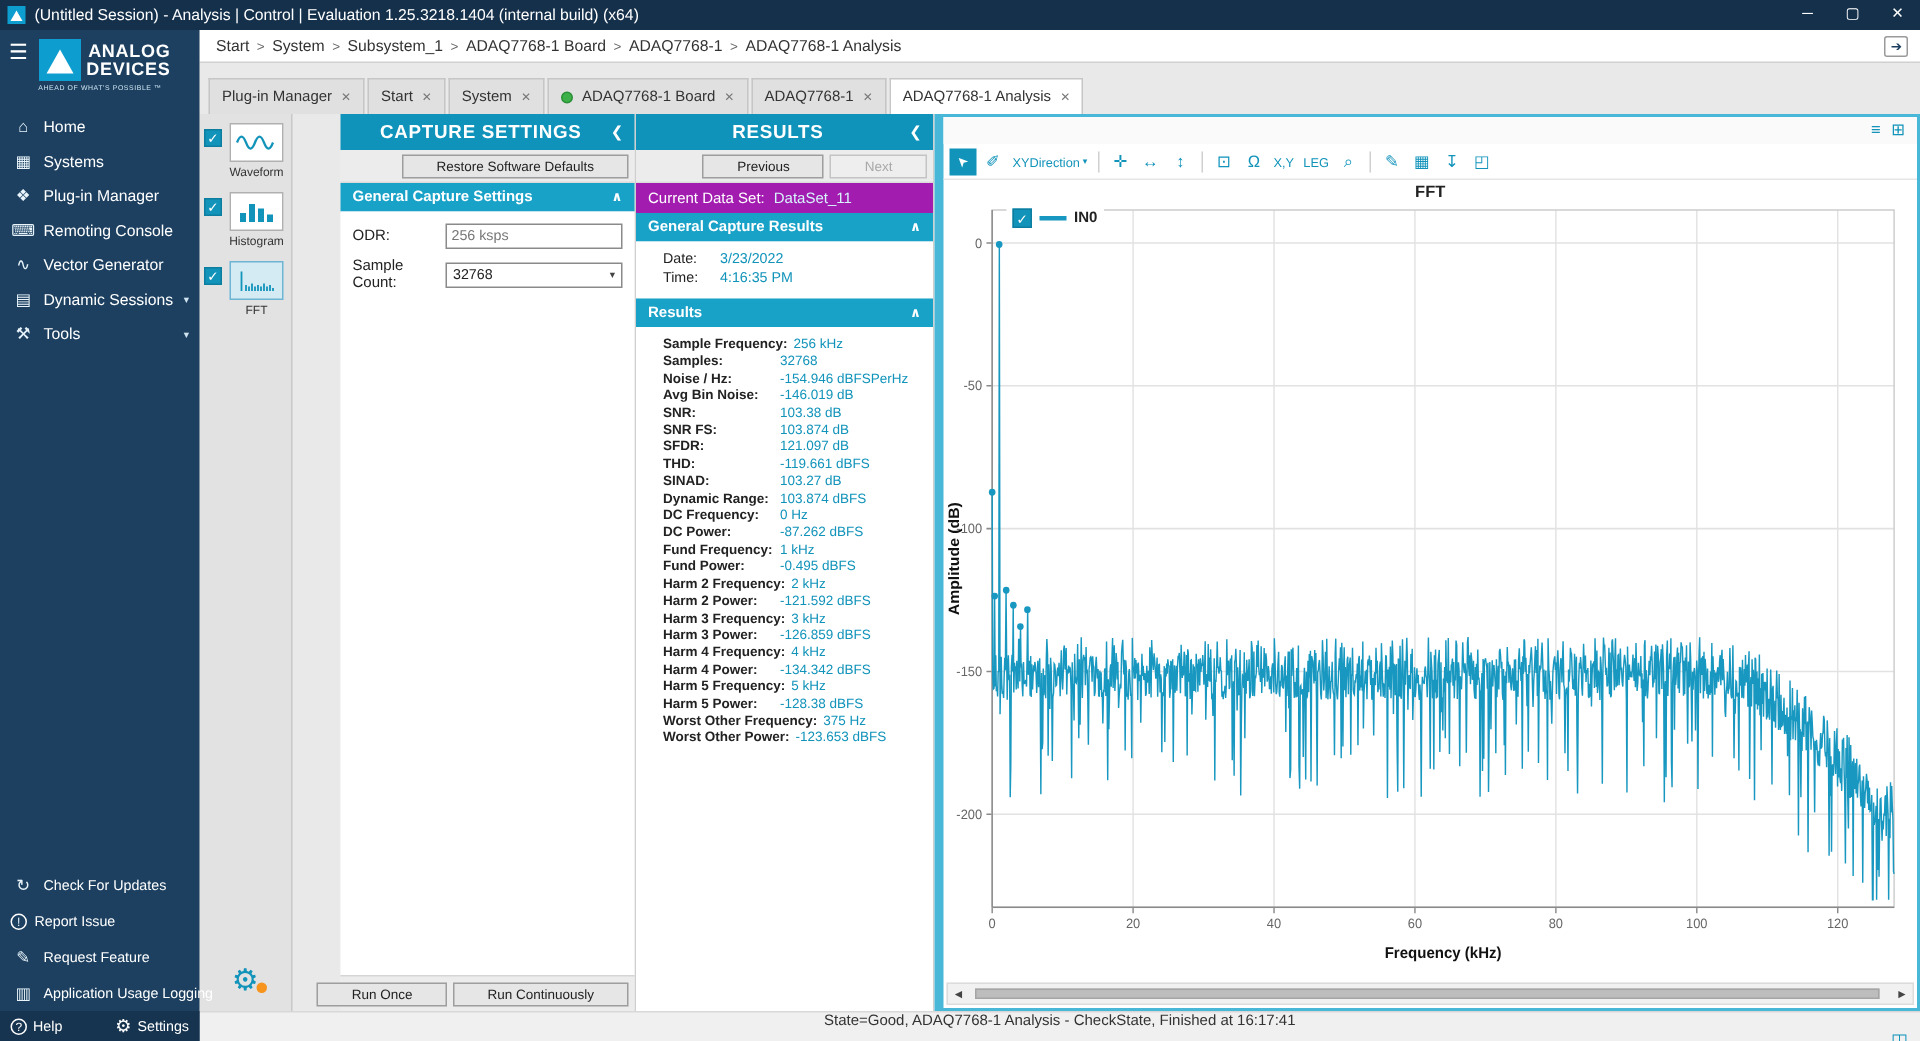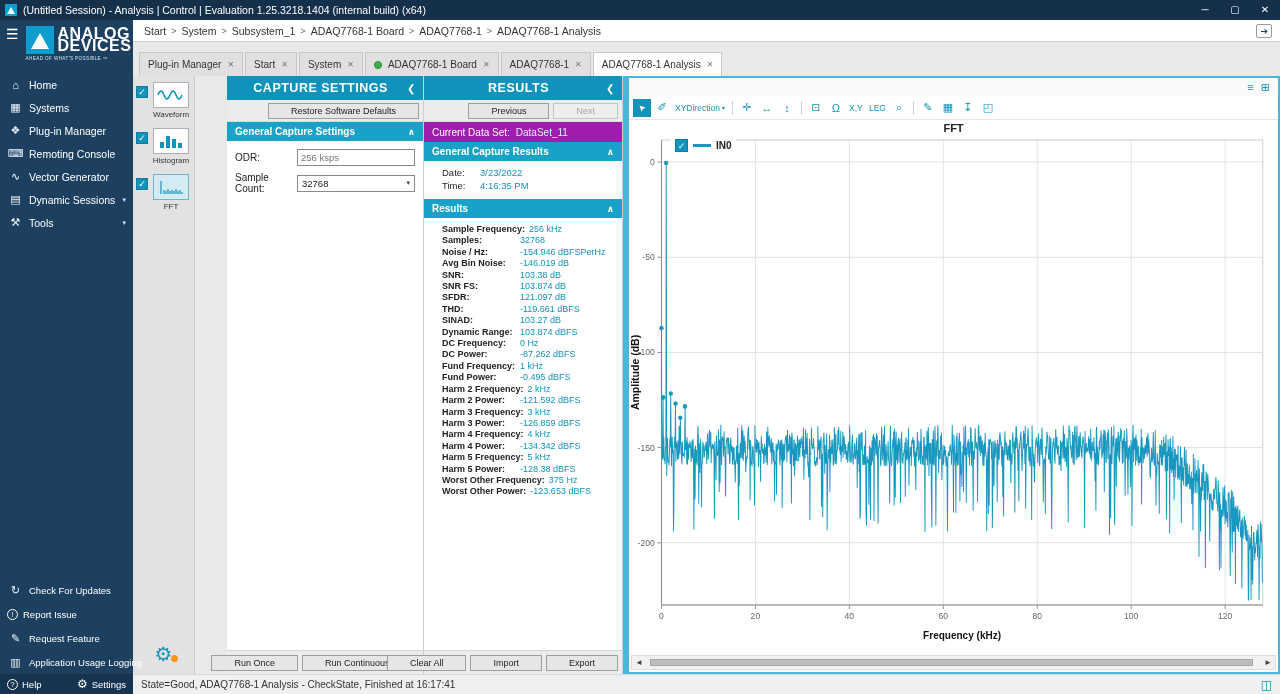--- a/index.html
+++ b/index.html
@@ -13,21 +13,21 @@
   .tb-btn { width:30px; text-align:center; line-height:20px; font-size:10px; cursor:default; }
 
   
   .sidebar { position:absolute; left:0; top:20px; width:133px; height:674px; background:#1d4061; color:#fff; display:flex; flex-direction:column; z-index:4; }
   .sb-top { display:flex; align-items:flex-start; padding:6px 4px 4px 6px; gap:7px; }
   .hamburger { font-size:14px; line-height:16px; }
   .logo-block { display:flex; flex-direction:column; }
   .logo-row { display:flex; align-items:center; gap:4px; }
   .logo-sq { width:28px; height:28px; background:#0d9ecf; position:relative; flex:none; }
   .logo-sq:after { content:""; position:absolute; left:5px; bottom:5px; border-left:9px solid transparent; border-right:9px solid transparent; border-bottom:16px solid #fff; }
-  .logo-text { font-weight:bold; font-size:16px; line-height:12px; letter-spacing:.5px; }
+  .logo-text { font-weight:bold; font-size:12px; line-height:12px; letter-spacing:.5px;text-align:right; }
   .logo-tag { font-size:4.6px; letter-spacing:.4px; margin-top:2px; color:#cfe6f2; }
   .side-menu { margin-top:8px; }
   .side-item { display:flex; align-items:center; height:23px; padding:0 7px; font-size:10.5px; white-space:nowrap; cursor:default; }
   .side-ico { width:17px; flex:none; margin-right:5px; text-align:center; font-size:11px; color:#e8f4fa; }
   .side-ico.circ, .circ { display:inline-block; width:11px; height:11px; border:1px solid #fff; border-radius:50%; font-size:8px; line-height:9px; text-align:center; }
   .side-chev { margin-left:auto; font-size:7px; color:#cfe3f0; }
   .side-spacer { flex:1; }
   .side-bottom .side-item { font-size:9.5px; height:24px; }
   .sb-footer { height:20px; background:#16344f; display:flex; align-items:center; justify-content:space-between; font-size:9.5px; padding:0 7px; }
   .sbf-item { display:flex; align-items:center; gap:4px; }
@@ -110,21 +110,21 @@
   #fft-svg .axis-label { font-size:10.5px; font-weight:bold; fill:#111; }
   .legend { position:absolute; left:42px; top:2px; display:flex; align-items:center; gap:5px; background:#fff; padding:1px 4px; font-size:10px; font-weight:bold; color:#222; }
   .cb-lg { width:13px; height:13px; line-height:12px; }
   .legend-line { width:18px; height:3px; background:#1898c0; }
   .ch-scroll { height:15px; margin:0 2px 2px 2px; background:#f1f1f1; border:1px solid #dcdcdc; display:flex; align-items:center; flex:none; }
   .scroll-arrow { width:14px; text-align:center; font-size:8px; color:#444; }
   .scroll-track { flex:1; height:100%; position:relative; }
   .scroll-thumb { position:absolute; left:4px; right:8px; top:3px; bottom:3px; background:#bdbdbd; border:1px solid #a5a5a5; }
 
   
-  .statusbar { position:absolute; left:0; right:0; bottom:0; height:20px; background:#f0f0f0; border-top:1px solid #d8d8d8; display:flex; align-items:center; font-size:10px; color:#333; padding:0 8px; }
+  .statusbar { position:absolute; left:0; right:0; bottom:0; height:20px; background:#f0f0f0; border-top:1px solid #d8d8d8; display:flex; align-items:center; font-size:10px; color:#333; padding:0 8px;flex-direction:column; }
   .sb-right-ico { margin-left:auto; color:#1193ba; font-size:12px; }
 </style>
 </head>
 <body>
 
 <div class="titlebar">
   <span class="tb-ico"></span>
   <span class="tb-title">(Untitled Session) - Analysis | Control | Evaluation 1.25.3218.1404 (internal build) (x64)</span>
   <span class="tb-btn">─</span>
   <span class="tb-btn">▢</span>
@@ -449,25 +449,20 @@
           </div>
           <div class="r-row">
             <span class="r-label">Worst Other Frequency:</span>
             <span class="r-val">375 Hz</span>
           </div>
           <div class="r-row">
             <span class="r-label">Worst Other Power:</span>
             <span class="r-val">-123.653 dBFS</span>
           </div>
         </div>
-      <div class="p-footer">
-        <button class="btn">Clear All</button>
-        <button class="btn">Import</button>
-        <button class="btn">Export</button>
-      </div>
     </div>
 
     <div class="chartpanel">
       <div class="ch-topstrip">
           <span class="hdr-ico">≡</span>
           <span class="hdr-ico">⊞</span>
         </div>
       <div class="ch-toolbar">
           <div class="tb-item active">
             <span class="tb-glyph">➤</span>

